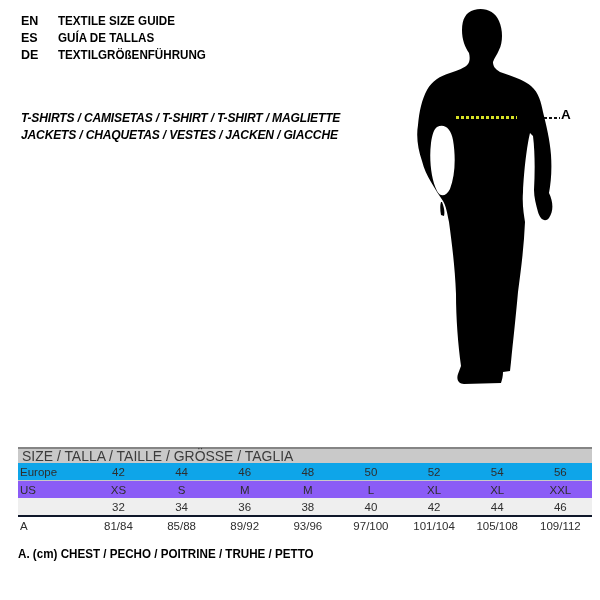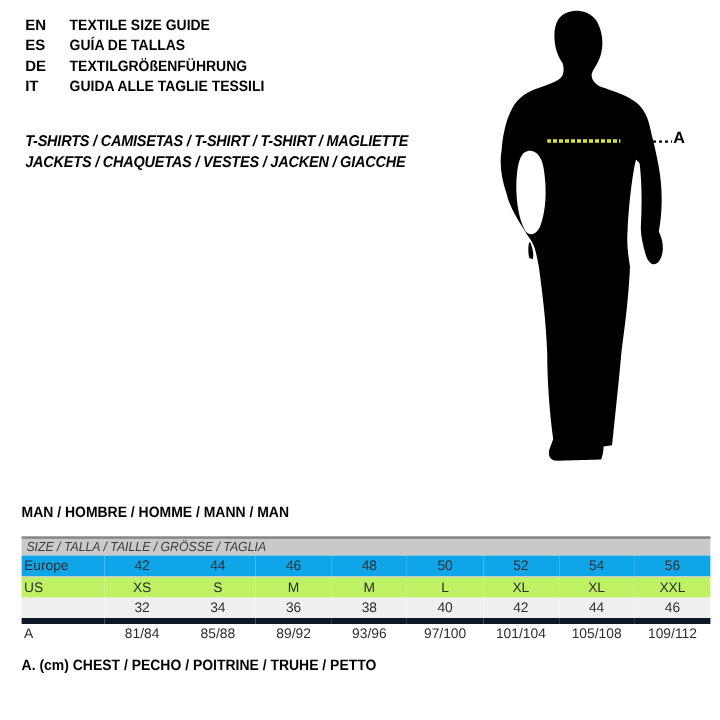--- a/index.html
+++ b/index.html
@@ -26,49 +26,46 @@
   .leader-line{position:absolute;left:544px;top:117px;width:16px;height:2px;
     background:repeating-linear-gradient(90deg,#111 0 3px,transparent 3px 5px);}
   .measure-label{position:absolute;left:561px;top:108px;font-size:13.5px;font-weight:bold;line-height:14px;}
 
   
   .section-title{position:absolute;left:18px;top:420px;font-size:12.5px;font-weight:bold;}
 
   
   .tablewrap{position:absolute;left:18px;top:447px;width:574px;}
   .t-header{background:#c9c9c9;border-top:2px solid #858585;height:14px;line-height:14px;
-    font-size:11px;color:#3c3c3c;padding-left:4px;font-style:italic;}
+    font-size:15px;color:#3c3c3c;padding-left:4px;}
   table.sizes{border-collapse:collapse;width:100%;table-layout:fixed;margin-top:0;}
   table.sizes td{height:17px;padding:0;font-size:11.5px;color:#2e2e2e;text-align:center;vertical-align:middle;}
   table.sizes td.lbl{text-align:left;padding-left:2px;}
   tr.r-eu td{background:#0ea5e9;border-bottom:1px solid #c9c9c9;}
-  tr.r-us td{background:#bef264;}
-  tr.r-blank td{background:#efefef;border-bottom:5px solid #0f172a;}
+  tr.r-us td{background:#8b5cf6;}
+  tr.r-blank td{background:#efefef;border-bottom:2px solid #0f172a;}
   tr.r-a td{background:#ffffff;}
 
   
   .footnote{position:absolute;left:18px;top:547px;font-size:12.5px;font-weight:bold;}
 </style>
 </head>
 <body>
 
 <div class="canvas">
 
   <div class="lang-block">
     <div class="lang-row">
       <span class="lang-code">EN</span><span class="lang-text cond">TEXTILE SIZE GUIDE</span>
     </div>
     <div class="lang-row">
       <span class="lang-code">ES</span><span class="lang-text cond">GUÍA DE TALLAS</span>
     </div>
     <div class="lang-row">
       <span class="lang-code">DE</span><span class="lang-text cond">TEXTILGRÖßENFÜHRUNG</span>
-    </div>
-    <div class="lang-row">
-      <span class="lang-code">IT</span><span class="lang-text cond">GUIDA ALLE TAGLIE TESSILI</span>
     </div>
   </div>
 
   <div class="cat-block">
     <div class="cat-line"><span class="cond">T-SHIRTS / CAMISETAS / T-SHIRT / T-SHIRT / MAGLIETTE</span></div>
     <div class="cat-line"><span class="cond">JACKETS / CHAQUETAS / VESTES / JACKEN / GIACCHE</span></div>
   </div>
 
   <svg class="figure-svg" viewBox="400 4 175 392" aria-hidden="true">
     <path fill="#000000" fill-rule="evenodd" d="
@@ -119,21 +116,20 @@
       M 442 202
       C 444 207 445 212 444 216
       L 441 215
       C 440 210 440 205 441 202
       Z"></path>
   </svg>
   <div class="chest-line" style="--chest-dash:#d7e026;"></div>
   <div class="leader-line"></div>
   <div class="measure-label">A</div>
 
-  <div class="section-title"><span class="cond">MAN / HOMBRE / HOMME / MANN / MAN</span></div>
 
   <div class="tablewrap">
     <div class="t-header"><span class="cond">SIZE / TALLA / TAILLE / GRÖSSE / TAGLIA</span></div>
     <table class="sizes">
       <colgroup>
         <col style="width:12%">
           <col style="width:11%">
           <col style="width:11%">
           <col style="width:11%">
           <col style="width:11%">

